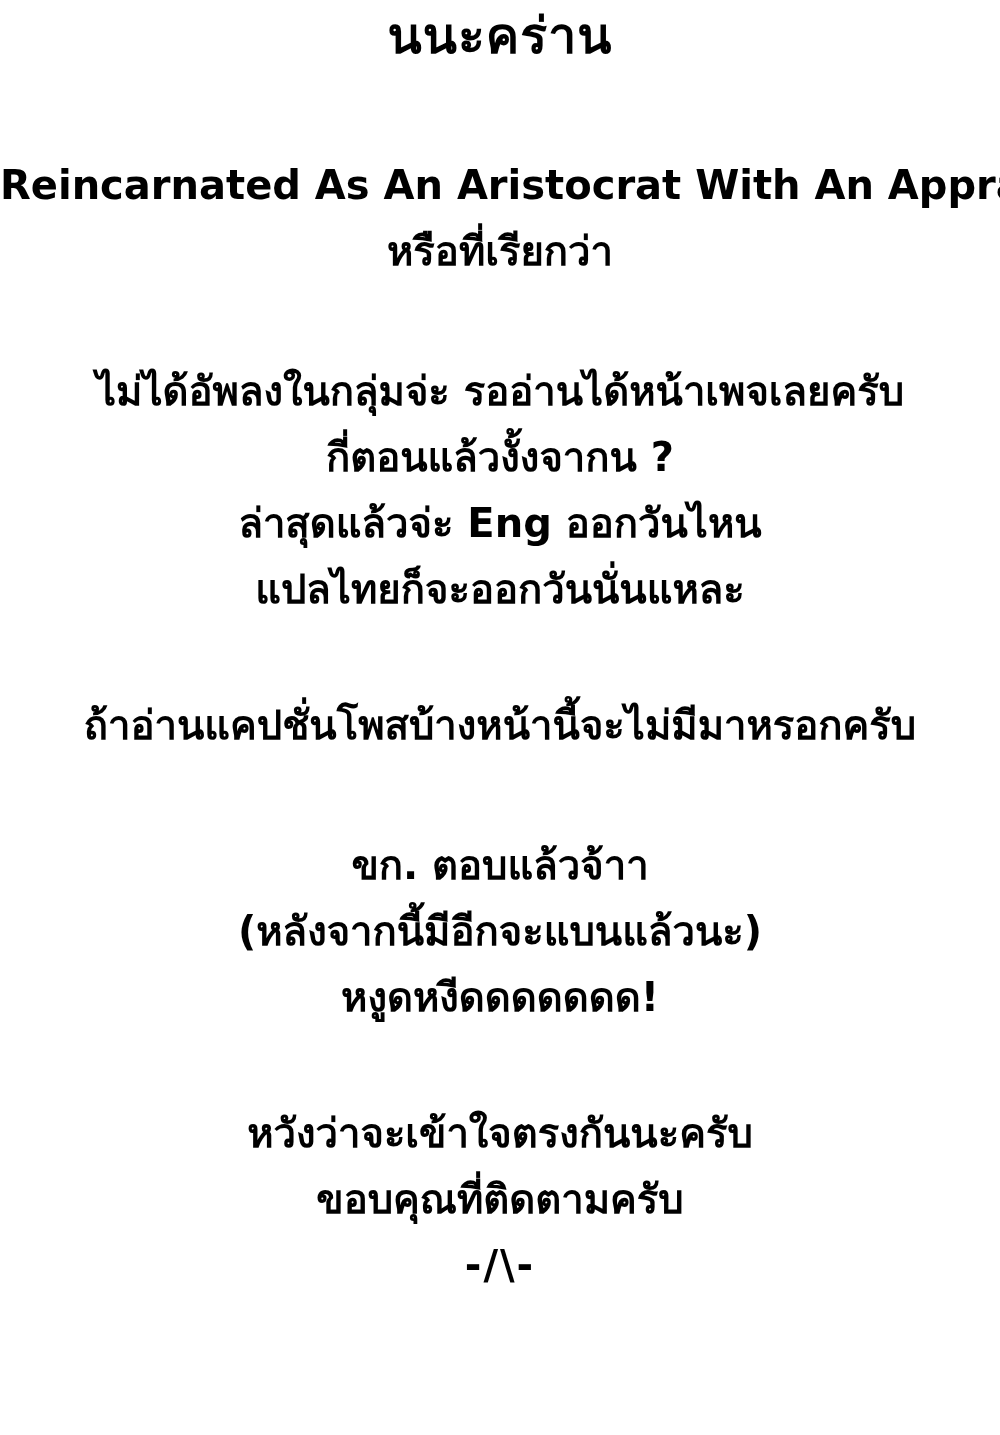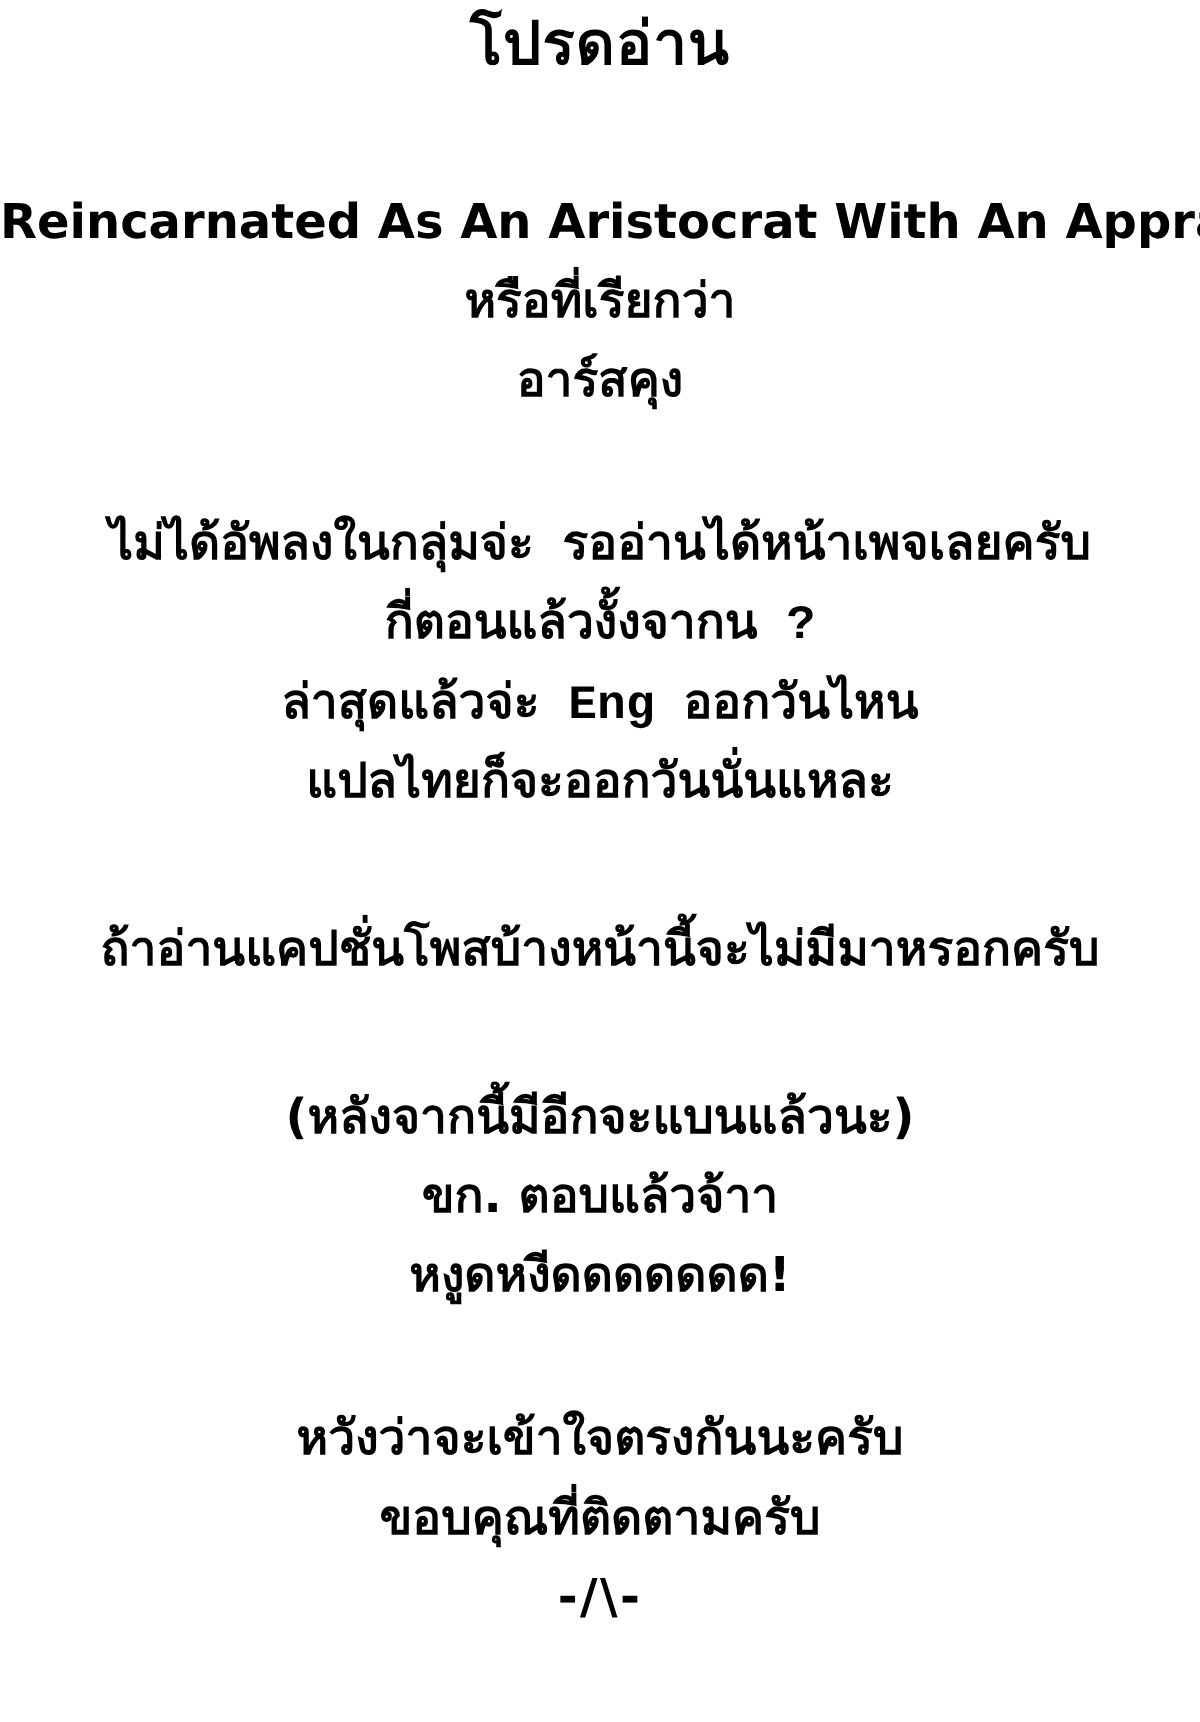--- a/index.html
+++ b/index.html
@@ -31,56 +31,55 @@
     font-size: 40px;
     line-height: 66px;
     font-weight: bold;
     white-space: nowrap;
   }
   .line.english {
     font-size: 40px;
     letter-spacing: 0px;
   }
   .block-1 { margin-top: 84px; }
-  .block-2 { margin-top: 74px; font-family: Liberation Mono, monospace; }
+  .block-2 { margin-top: 74px; }
   .block-3 { margin-top: 70px; }
   .block-4 { margin-top: 74px; }
   .block-5 { margin-top: 70px; }
   .emoticon {
     font-weight: bold;
     letter-spacing: 2px;
   }
 </style>
 </head>
 <body>
 
 <div class="page">
 
-  <div class="doc-title">โปรดอ่าน</div>
+  <div class="doc-title">นนะคร่าน</div>
 
   <div class="block block-1">
     <div class="line english">Reincarnated As An Aristocrat With An Appraisal Skill</div>
     <div class="line">หรือที่เรียกว่า</div>
-    <div class="line">อาร์สคุง</div>
   </div>
 
   <div class="block block-2">
     <div class="line">ไม่ได้อัพลงในกลุ่มจ่ะ รออ่านได้หน้าเพจเลยครับ</div>
     <div class="line">กี่ตอนแล้วงั้งจากน ?</div>
     <div class="line">ล่าสุดแล้วจ่ะ Eng ออกวันไหน</div>
     <div class="line">แปลไทยก็จะออกวันนั่นแหละ</div>
   </div>
 
   <div class="block block-3">
     <div class="line">ถ้าอ่านแคปชั่นโพสบ้างหน้านี้จะไม่มีมาหรอกครับ</div>
   </div>
 
   <div class="block block-4">
+    <div class="line">ขก. ตอบแล้วจ้าา</div>
     <div class="line">(หลังจากนี้มีอีกจะแบนแล้วนะ)</div>
-    <div class="line">ขก. ตอบแล้วจ้าา</div>
     <div class="line">หงูดหงีดดดดดดด!</div>
   </div>
 
   <div class="block block-5">
     <div class="line">หวังว่าจะเข้าใจตรงกันนะครับ</div>
     <div class="line">ขอบคุณที่ติดตามครับ</div>
     <div class="line emoticon">-/\-</div>
   </div>
 
 </div>

